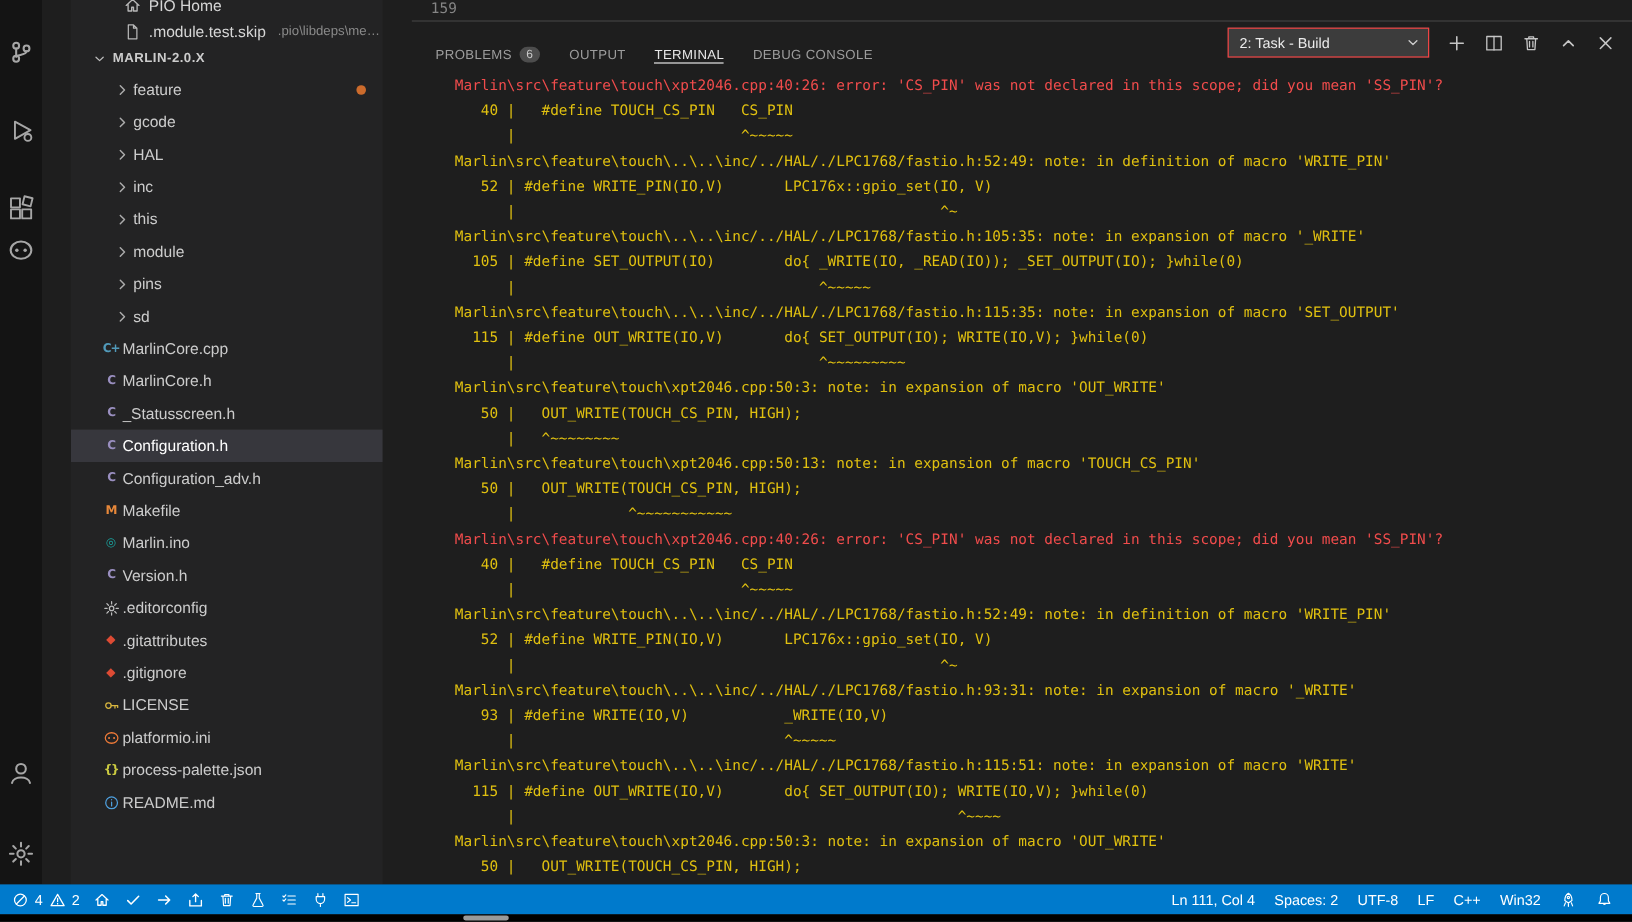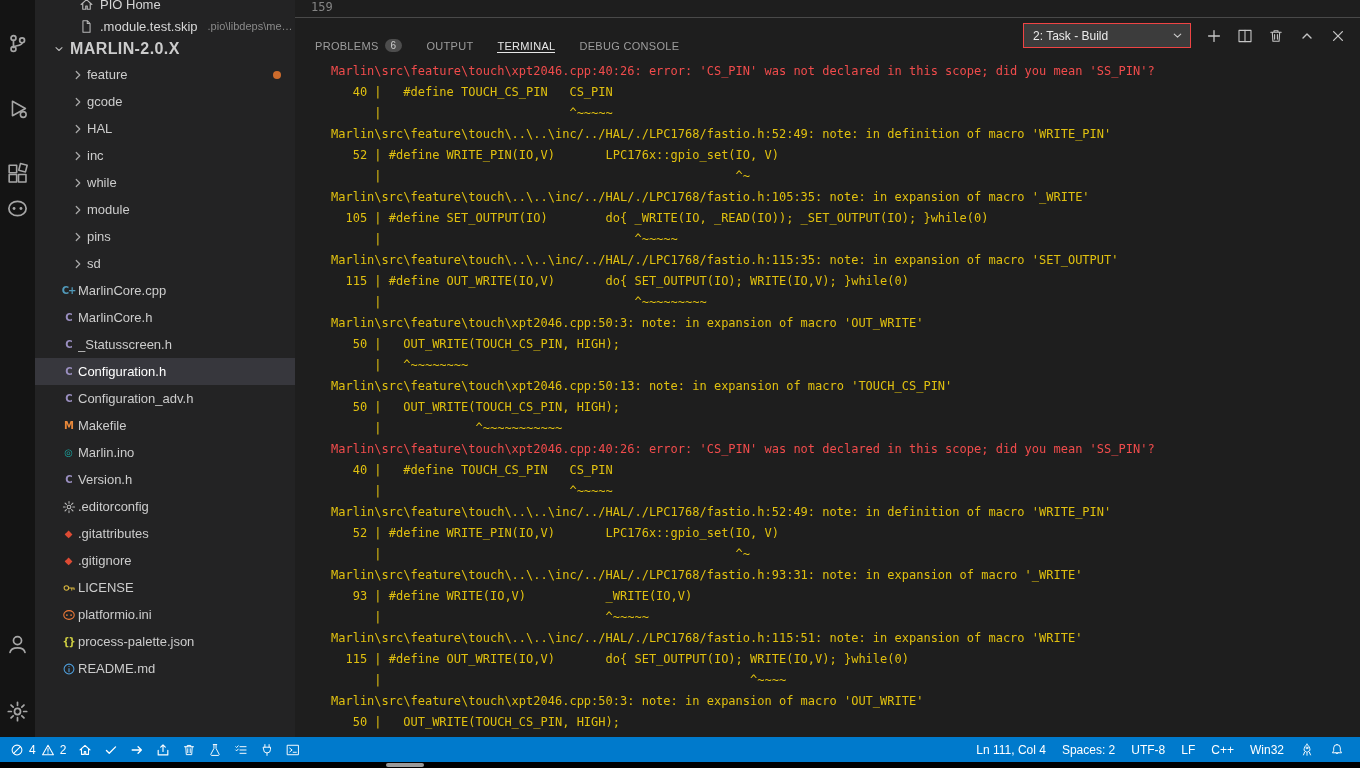--- a/index.html
+++ b/index.html
@@ -1,40 +1,40 @@
 <!DOCTYPE html>
 <html style="--accent: #007acc; --t-red: #f14c4c; --t-yellow: #e0c010;"><head>
 <meta charset="utf-8">
 <style>
   * { box-sizing: border-box; margin: 0; padding: 0; }
   html,body { width:1360px; height:768px; overflow:hidden; }
   body { background:#1e1e1e; font-family:"Liberation Sans","DejaVu Sans",sans-serif; font-size:13px; color:#cccccc; }
 
   .app { display:grid; grid-template-rows:737px 25px 6px; width:1360px; height:768px; }
-  .content { display:grid; grid-template-columns:35px 260px 1fr; overflow:hidden; }
+  .content { display:grid; grid-template-columns:35px 260px 1fr; overflow:hidden;gap:24px; }
 
   
   .activitybar { background:#141414; display:flex; flex-direction:column; align-items:center; padding-top:32px; overflow:hidden; }
   .ab-top, .ab-bottom { display:flex; flex-direction:column; align-items:center; }
   .ab-bottom { margin-top:auto; padding-bottom:14px; }
   .ab-icon { width:23px; height:23px; color:#a6a6a6; margin-bottom:42px; cursor:pointer; }
   .ab-top .ab-icon:nth-child(3) { margin-bottom:12px; }
   .ab-bottom .ab-icon { margin-bottom:0; }
   .ab-bottom .ab-icon + .ab-icon { margin-top:44px; }
   .ab-icon svg { width:100%; height:100%; }
 
   
   .sidebar { background:#232324; display:flex; flex-direction:column; overflow:hidden; }
   .open-editors { margin-top:-7px; }
   .oe-row { height:22px; display:flex; align-items:center; padding-left:44px; gap:6px; cursor:pointer; white-space:nowrap; overflow:hidden; }
   .oe-row .sicon { width:15px; height:15px; color:#b8b8b8; flex:0 0 auto; display:inline-flex; }
   .oe-row .sicon svg { width:100%; height:100%; }
   .oe-label { color:#d6d6d6; }
   .oe-desc { color:#8a8a8a; font-size:11px; margin-left:4px; overflow:hidden; text-overflow:ellipsis; }
-  .section-header { height:24px; display:flex; align-items:center; gap:5px; padding-left:18px; font-size:16px; font-weight:bold; letter-spacing:.4px; color:#cccccc; cursor:pointer; }
+  .section-header { height:24px; display:flex; align-items:center; gap:5px; padding-left:18px; font-size:11px; font-weight:bold; letter-spacing:.4px; color:#cccccc; cursor:pointer; }
   .section-header .sicon { width:12px; height:12px; display:inline-flex; color:#bdbdbd; }
   .section-header .sicon svg { width:100%; height:100%; }
   .tree { overflow:hidden; }
   .tree-row { height:27px; display:flex; align-items:center; cursor:pointer; white-space:nowrap; }
   .tree-row.folder { padding-left:36px; }
   .tree-row.file { padding-left:24px; }
   .twisty { width:16px; height:14px; color:#ababab; display:inline-flex; flex:0 0 auto; }
   .twisty svg { width:14px; height:14px; }
   .ficon { width:19px; height:16px; display:inline-flex; align-items:center; justify-content:center; flex:0 0 auto; }
   .flabel { overflow:hidden; text-overflow:ellipsis; }
@@ -206,21 +206,21 @@
             <span class="flabel">inc</span>
 
           </div>
           <div class="tree-row folder">
             <span class="twisty">
               <svg viewBox="0 0 16 16" fill="none" stroke="currentColor" stroke-width="1.4" stroke-linecap="round" stroke-linejoin="round">
                 <path d="M6 4l4 4-4 4"></path>
               </svg>
             </span>
 
-            <span class="flabel">while</span>
+            <span class="flabel">this</span>
 
           </div>
           <div class="tree-row folder">
             <span class="twisty">
               <svg viewBox="0 0 16 16" fill="none" stroke="currentColor" stroke-width="1.4" stroke-linecap="round" stroke-linejoin="round">
                 <path d="M6 4l4 4-4 4"></path>
               </svg>
             </span>
 
             <span class="flabel">module</span>

